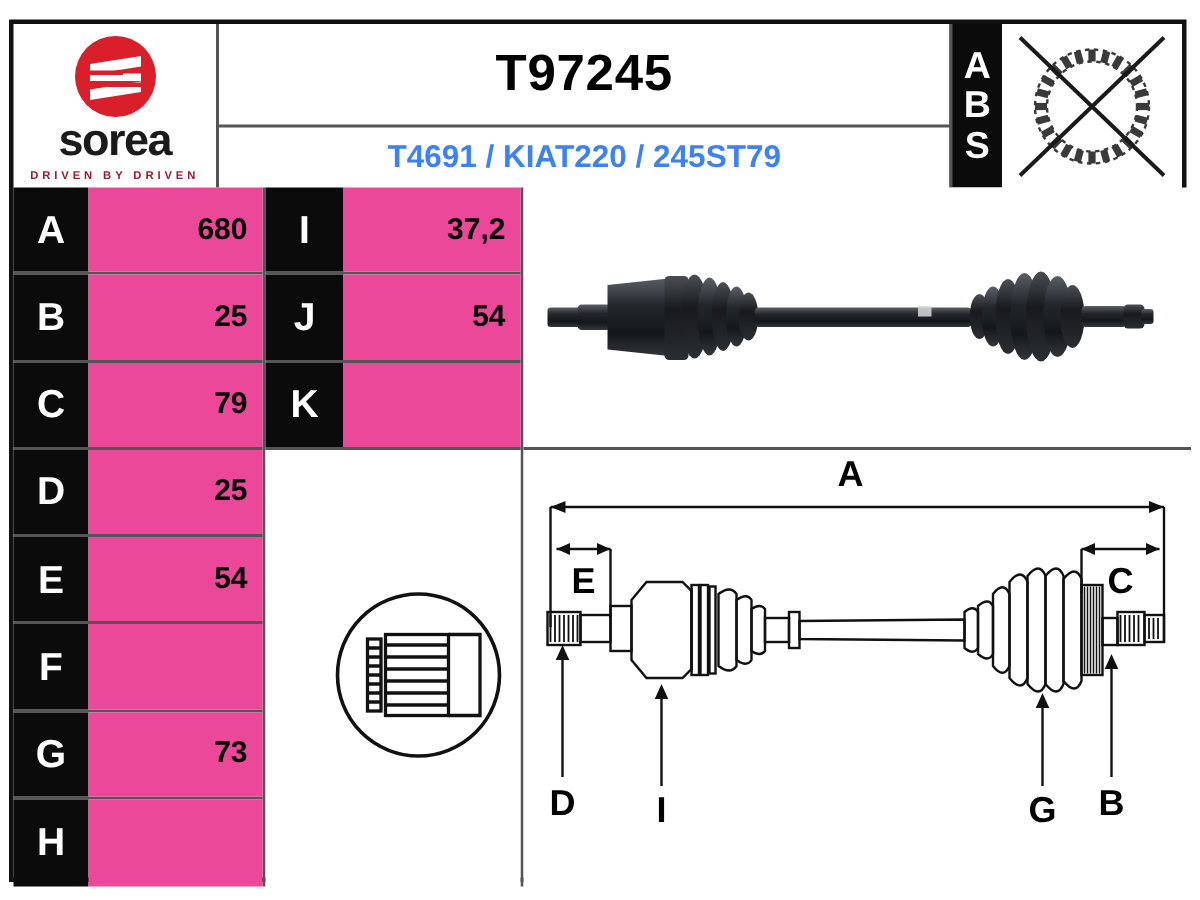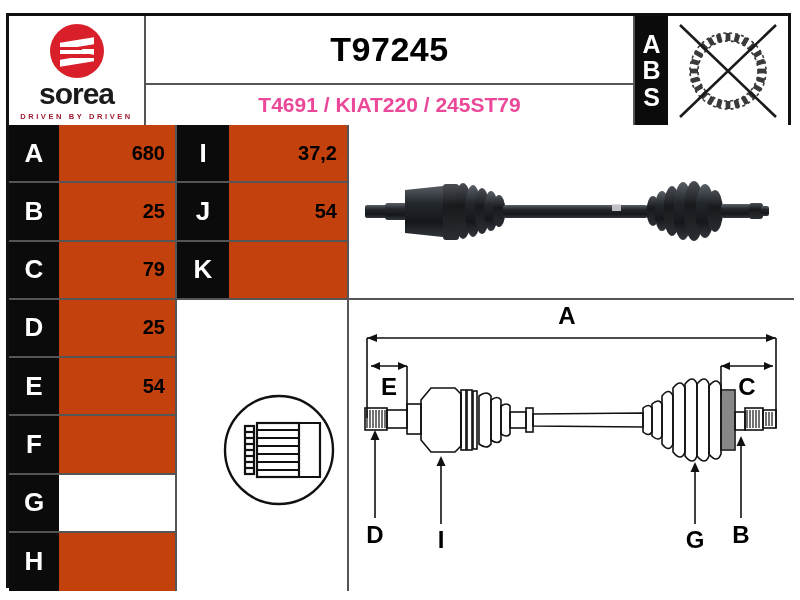--- a/index.html
+++ b/index.html
@@ -71,21 +71,21 @@
   }
   #title-main .t {
     font-size: 34px; font-weight: bold; color: #000;
     letter-spacing: 0.5px;
   }
   #title-sub {
     height: 40px;
     display: flex; align-items: center; justify-content: center;
   }
   #title-sub .t {
-    font-size: 21px; font-weight: bold; color: #ec4899;
+    font-size: 21px; font-weight: bold; color: #3b82f6;
   }
 
   #abs-cell {
     width: 35px; height: 100%;
     background: #0b0b0b;
     border-left: 2px solid #555;
     display: flex; flex-direction: column;
     align-items: center; justify-content: center;
   }
   #abs-cell .letter {
@@ -120,21 +120,21 @@
   .row .key {
     width: 50px;
     background: #0b0b0b;
     color: #ffffff;
     font-size: 26px; font-weight: bold;
     display: flex; align-items: center; justify-content: center;
   }
   #tbl-right .row .key { width: 52px; }
   .row .val {
     flex: 1;
-    background: #c2410c;
+    background: #ec4899;
     color: #000;
     font-size: 20px; font-weight: bold;
     display: flex; align-items: center; justify-content: flex-end;
     padding-right: 10px;
   }
 
   
   #tbl-right .spacer { flex: 1; background: #ffffff; }
 
   
@@ -309,20 +309,21 @@
       <div class="row">
         <div class="key">E</div>
         <div class="val">54</div>
       </div>
       <div class="row">
         <div class="key">F</div>
         <div class="val"></div>
       </div>
       <div class="row">
         <div class="key">G</div>
+        <div class="val">73</div>
       </div>
       <div class="row">
         <div class="key">H</div>
         <div class="val"></div>
       </div>
     </div>
 
     <div class="tbl" id="tbl-right">
       <div class="row">
         <div class="key">I</div>

